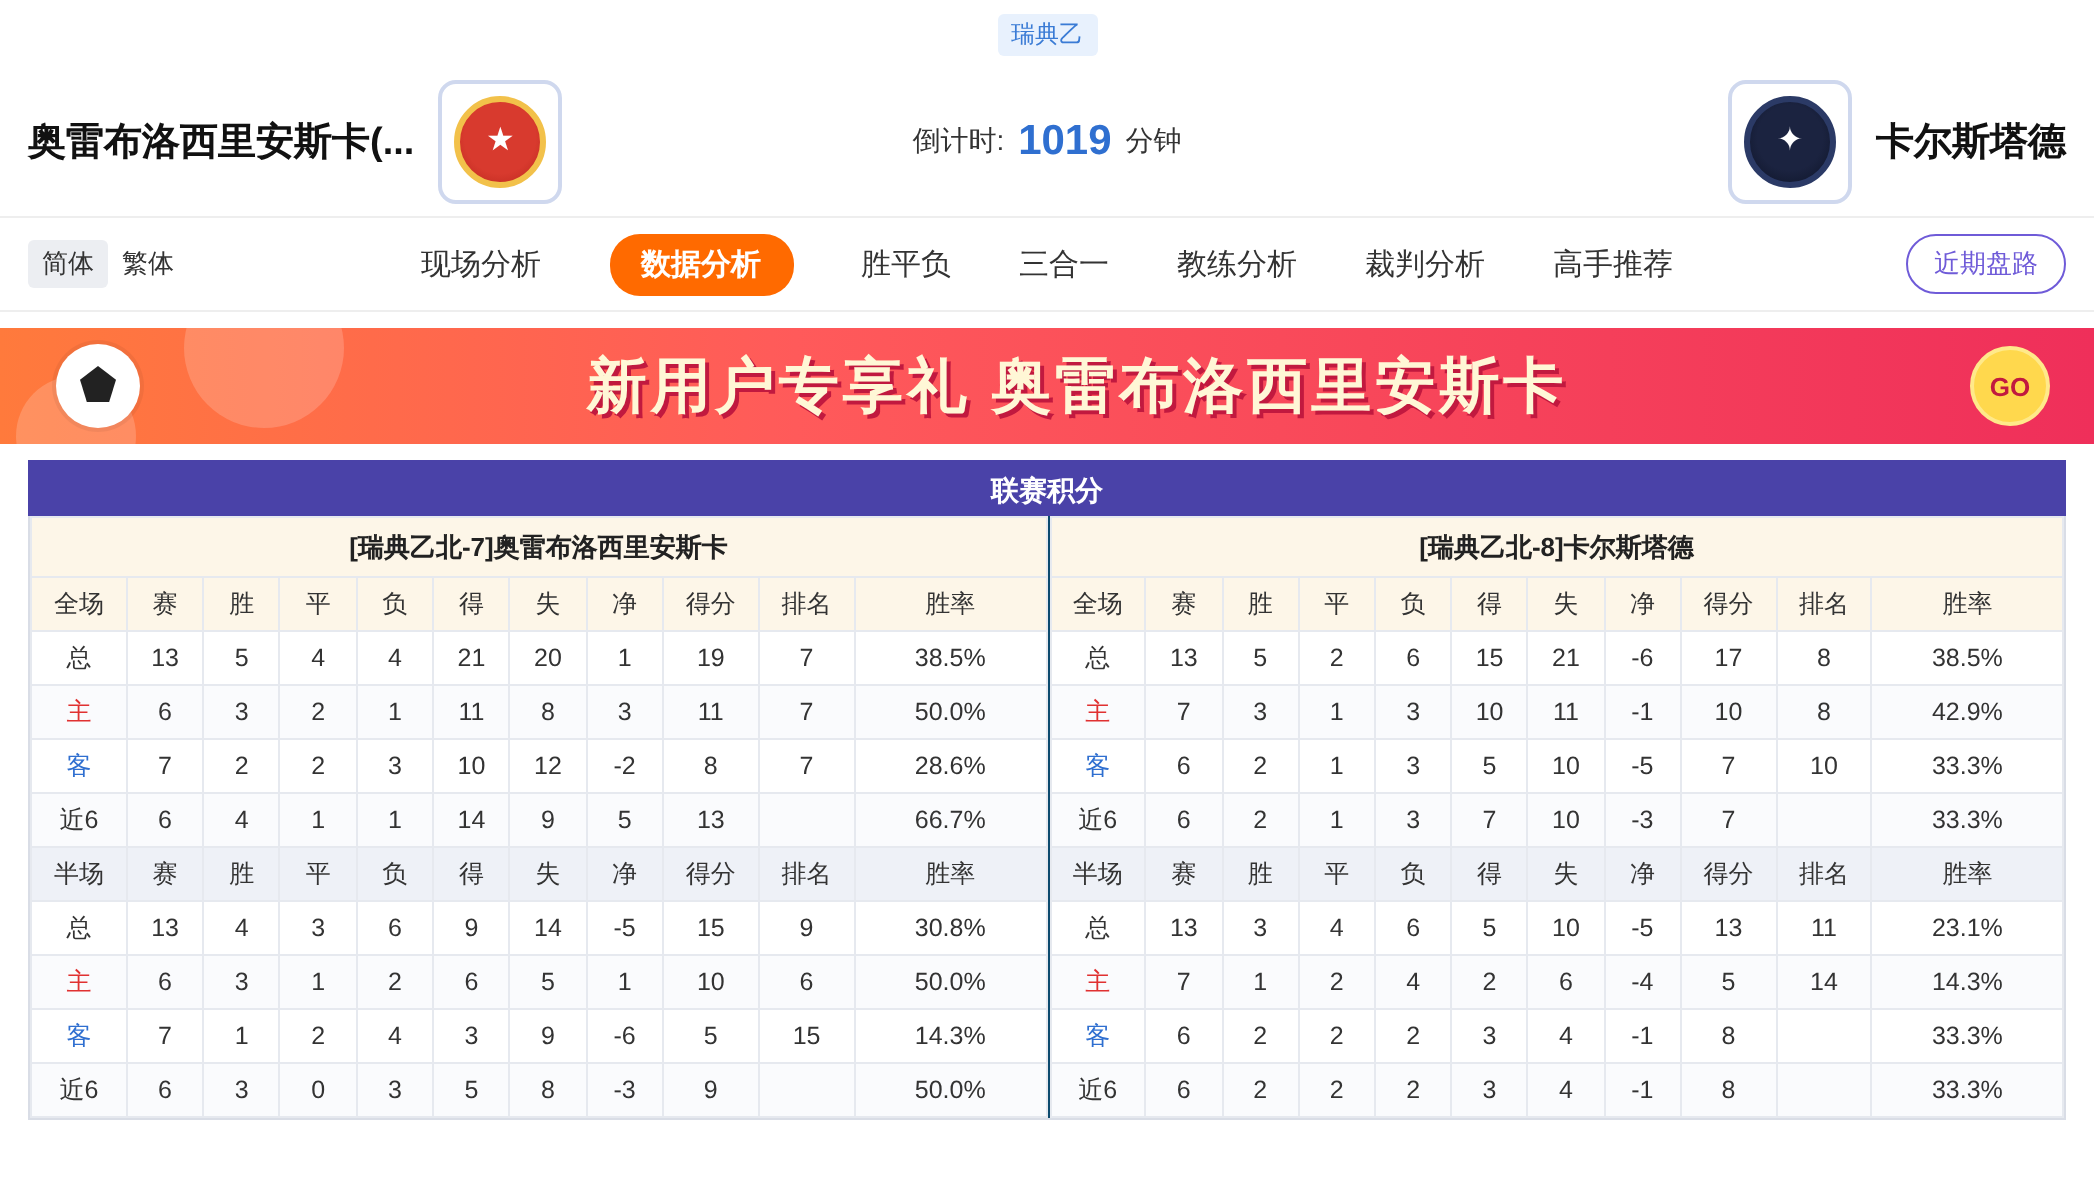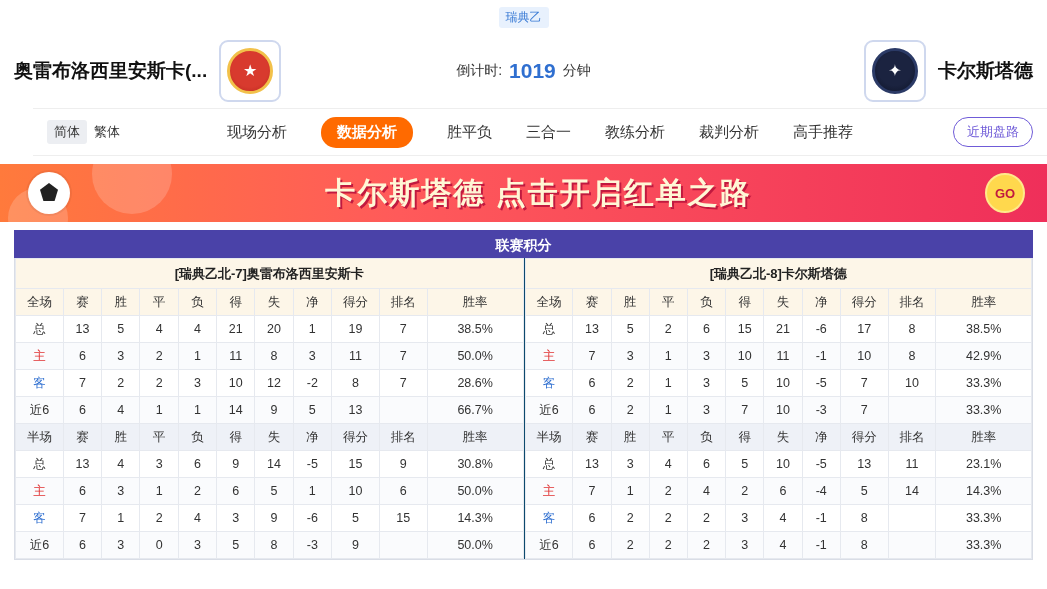--- a/index.html
+++ b/index.html
@@ -66,21 +66,20 @@
   .cd-unit { font-size: 14px; color: #333; }
 
   
   .nav {
     height: 48px;
     border-top: 1px solid #eee;
     border-bottom: 1px solid #eee;
     display: flex; align-items: center;
     position: relative;
     padding: 0 14px;
-    margin-left: 33px;
   }
   .lang {
     display: flex; align-items: center; gap: 0;
     font-size: 13px; color: #333;
   }
   .lang span { padding: 3px 7px; border-radius: 3px; }
   .lang .active { background: #eceef2; color: #333; }
   .nav-items {
     position: absolute; left: 0; right: 0;
     display: flex; align-items: center; justify-content: center;
@@ -248,21 +247,21 @@
       <span class="nav-item">裁判分析</span>
       <span class="nav-item">高手推荐</span>
     </div>
     <div class="nav-right">近期盘路</div>
   </div>
 
   <div class="banner">
     <div class="deco1"></div>
     <div class="deco2"></div>
     <div class="ball"></div>
-    <div class="banner-text">卡尔斯塔德  点击开启红单之路</div>
+    <div class="banner-text">新用户专享礼  奥雷布洛西里安斯卡</div>
     <div class="go-btn">GO</div>
   </div>
 
   <div class="stats-wrap">
     <div class="stats-title">联赛积分</div>
     <div class="tables">
 
       <div class="tbl">
         <table>
           <colgroup>

